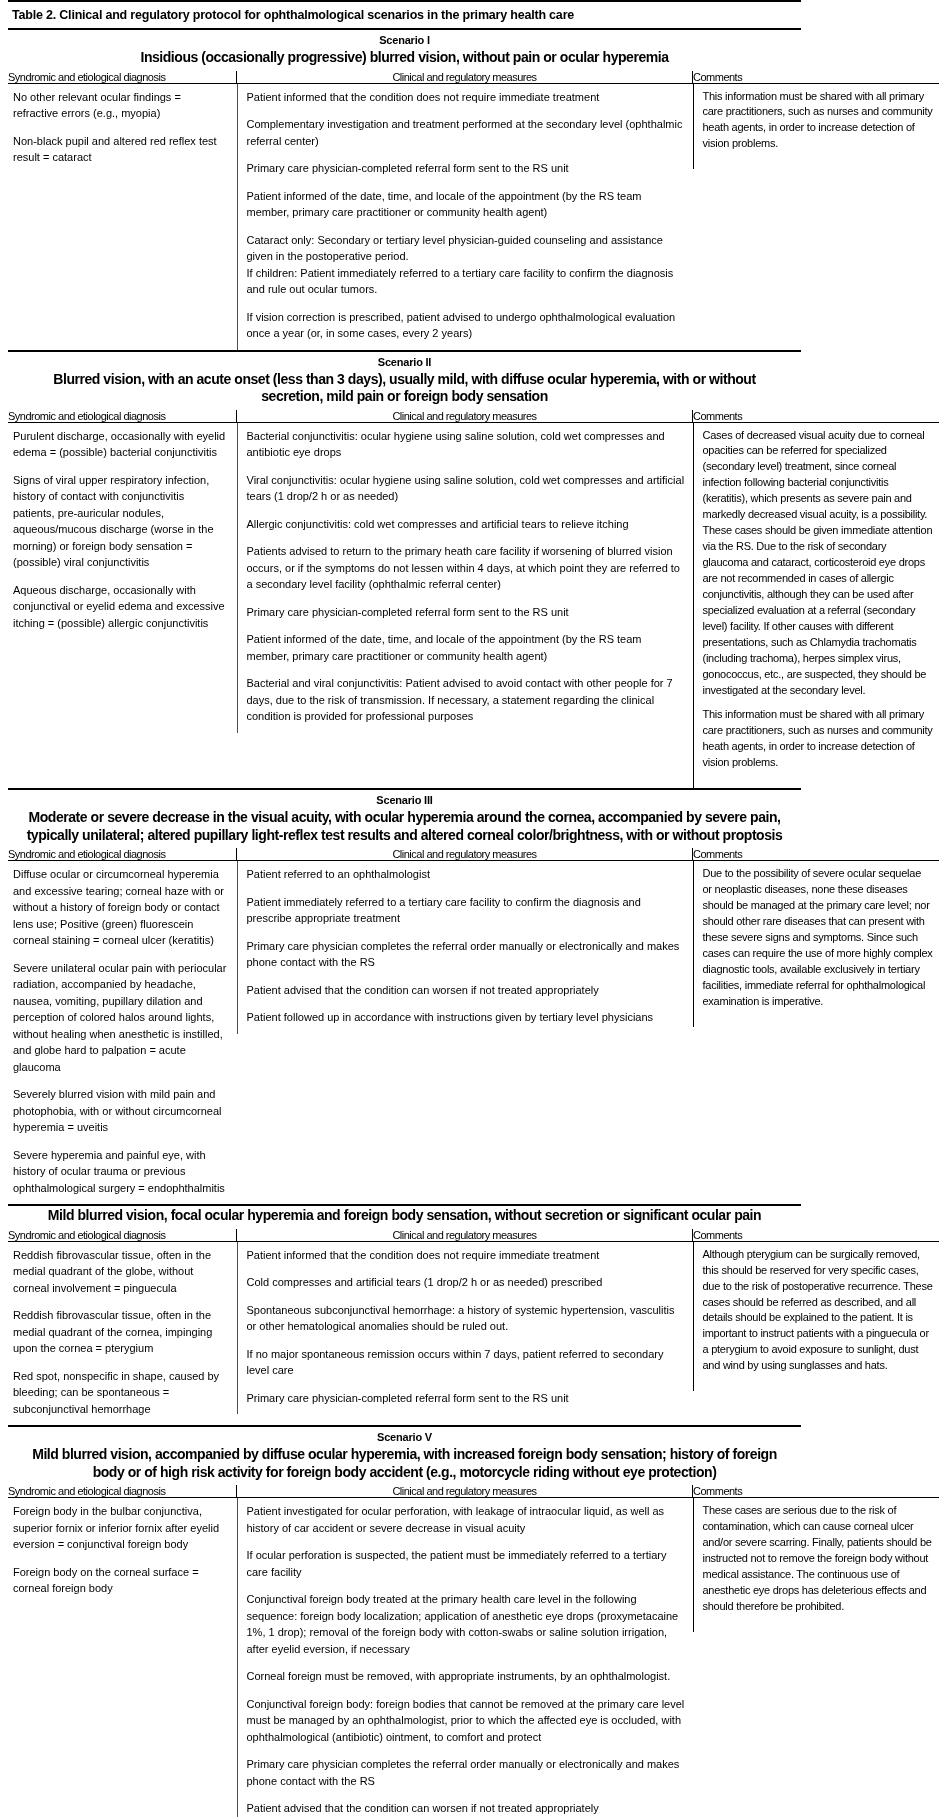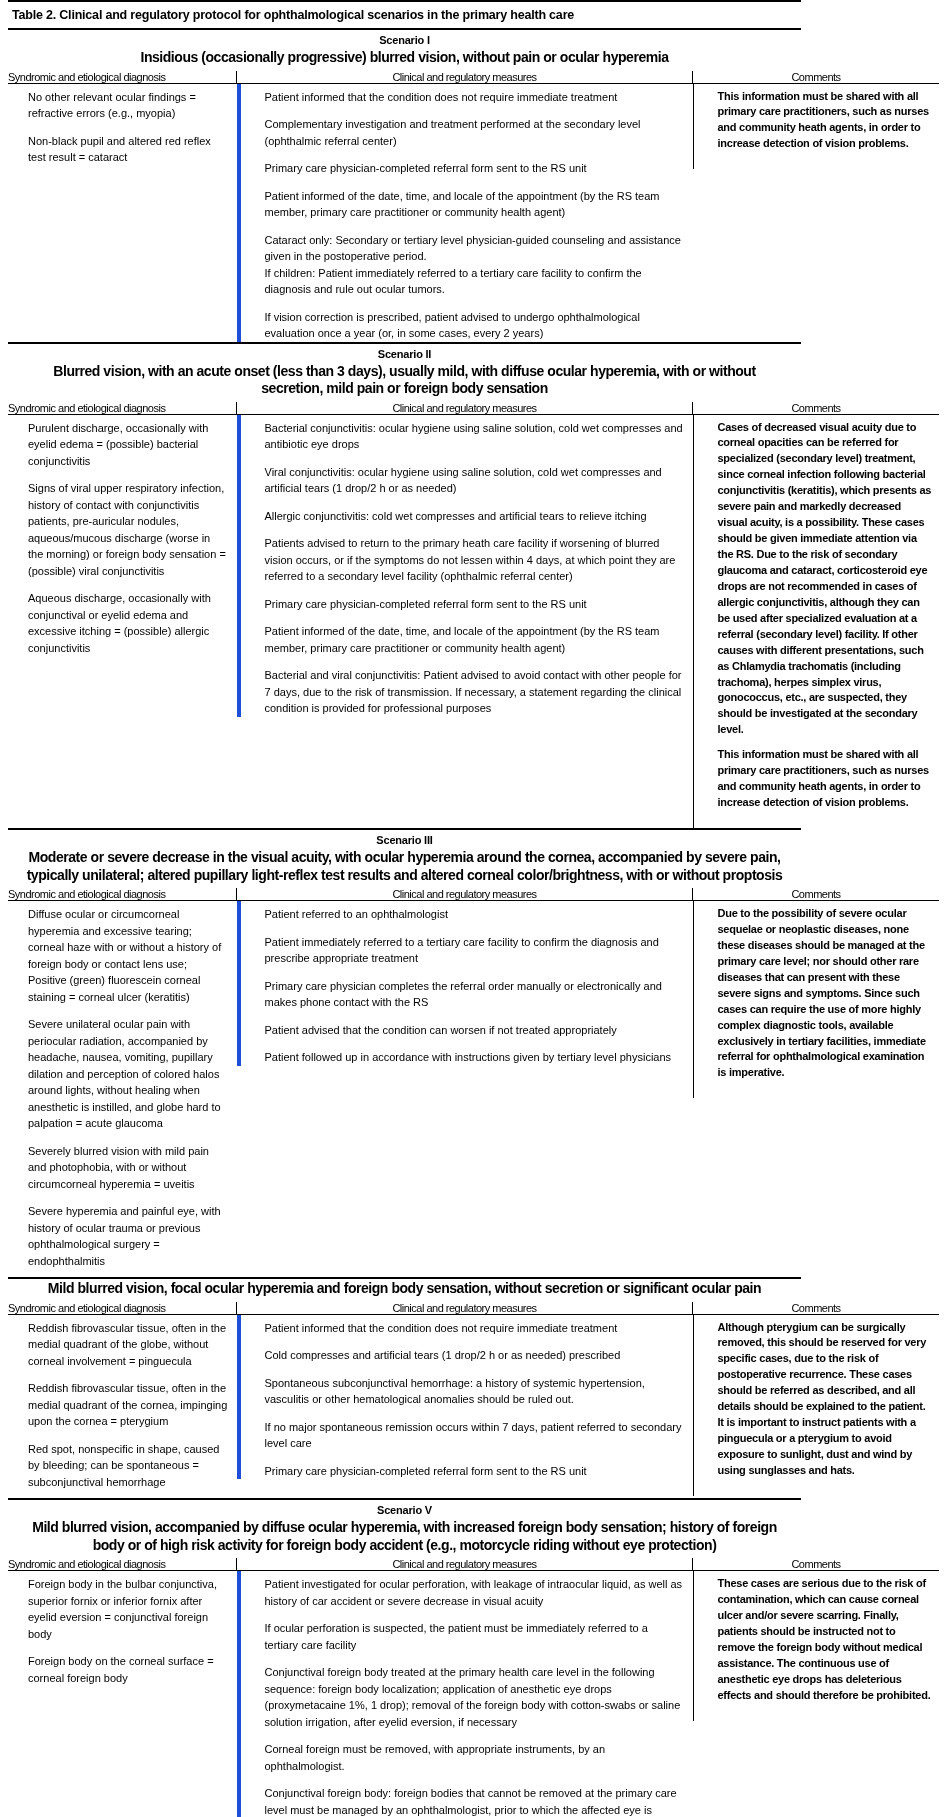--- a/index.html
+++ b/index.html
@@ -56,42 +56,42 @@
   .col-b { width: 455px; }
   .col-c { width: 246px; }
   .hdr-row td {
     font-weight: normal;
     font-size: 11px;
     letter-spacing: -0.5px;
     padding: 3px 4px 3px 4px;
   }
   .hdr-a { text-align: left; }
   .hdr-b { text-align: center; }
-  .hdr-c { text-align: center; }
+  .hdr-c { text-align: left; }
   .vline-left { border-left: 1px solid #000; }
   .cell-a {
     padding: 5px 8px 8px 4px;
     line-height: 1.5;
   }
   .cell-b {
-    padding: 5px 8px 0 8px;
+    padding: 5px 8px 8px 8px;
     line-height: 1.5;
-    border-left: 4px solid #1d4ed8;
+    border-left: 1px solid #1d4ed8;
   }
   .cell-c {
     padding: 5px 6px 8px 8px;
     line-height: 1.45;
     border-left: 1px solid #000;
     letter-spacing: -0.25px;
   }
   .para {
-    margin: 0 0 11px 16px;
+    margin: 0 0 11px 1px;
   }
   .para:last-child { margin-bottom: 0; }
-  .cell-c .para { margin-bottom: 9px; font-weight: bold; }
+  .cell-c .para { margin-bottom: 9px; }
   .sec-wrap { position: relative; }
 </style>
 </head>
 <body>
 
 <div class="page">
 
   <div class="rule-thick"></div>
   <div class="table-title">Table 2. Clinical and regulatory protocol for ophthalmological scenarios in the primary health care</div>
   <div class="rule-thick"></div>

